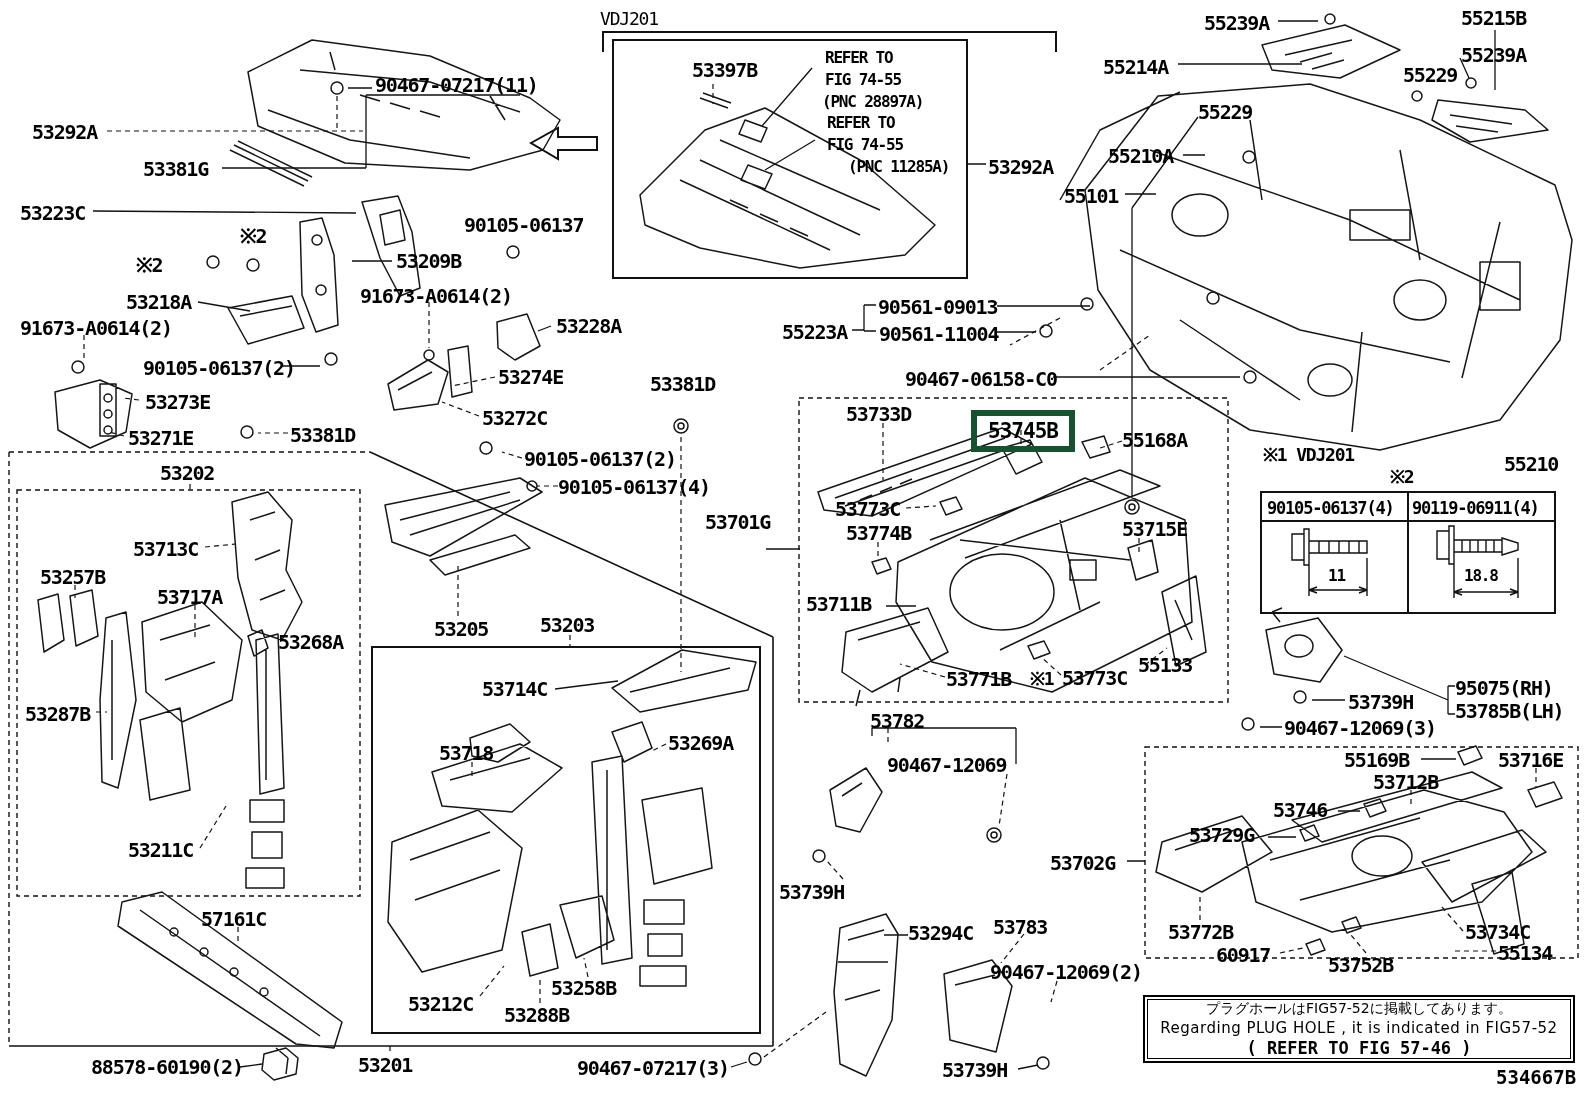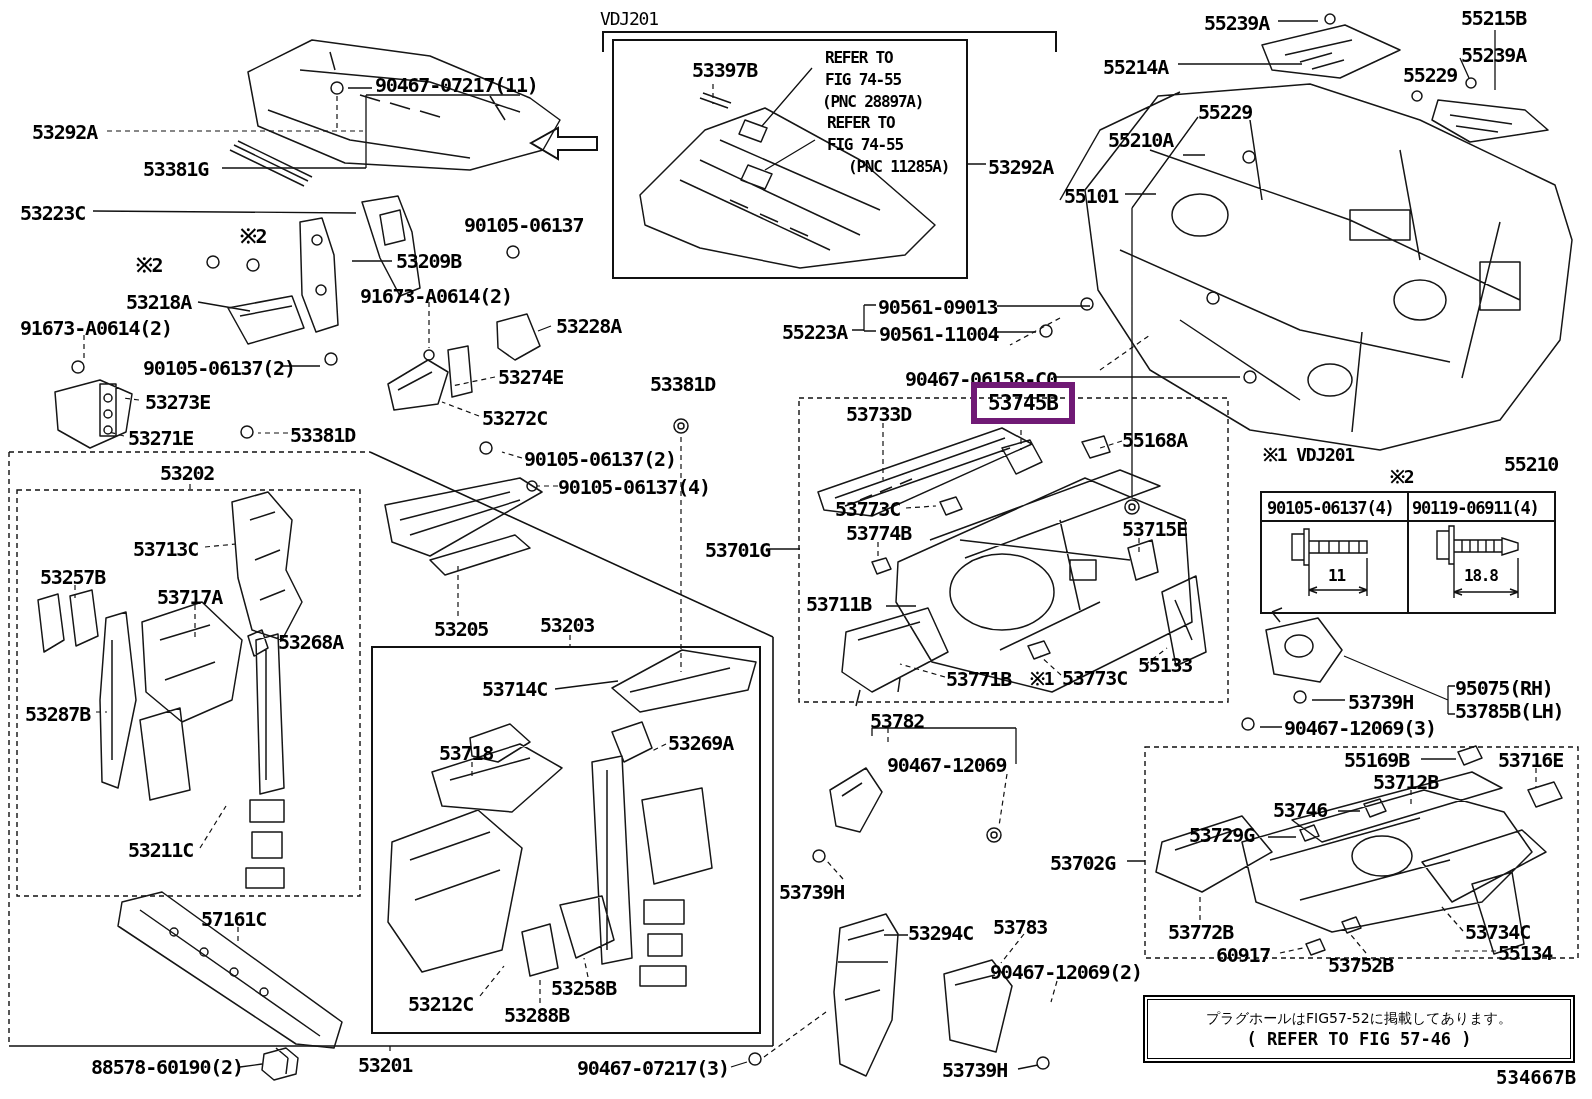--- a/index.html
+++ b/index.html
@@ -186,33 +186,34 @@
          M1319,541 v12 M1329,541 v12 M1339,541 v12 M1349,541 v12 M1359,541 v12
          M1309,558 V596 M1367,558 V596 M1309,590 H1367
          M1309,590 l8,-3 M1309,590 l8,3 M1367,590 l-8,-3 M1367,590 l-8,3
          M1437,531 h12 v28 h-12 Z M1449,526 h5 v38 h-5 Z M1454,540 h48 v12 h-48 Z
          M1502,538 l16,5 v7 l-16,5 Z
          M1462,540 v12 M1470,540 v12 M1478,540 v12 M1486,540 v12 M1494,540 v12
          M1454,558 V598 M1518,558 V598 M1454,592 H1518
          M1454,592 l8,-3 M1454,592 l8,3 M1518,592 l-8,-3 M1518,592 l-8,3"></path>
   </svg>
 
-  <div class="hlbox" id="hlbox" style="left:971px;top:382px;width:92px;height:30px;border:6px solid #701a75;align-items:center;">
+  <div class="hlbox" id="hlbox" style="left:971px;top:410px;width:92px;height:30px;border:6px solid #14532d;align-items:center;">
     <span>53745B</span>
   </div>
 
   <div class="tcell" style="left:1267px;top:498px;font-size:17px;">90105-06137(4)</div>
   <div class="tcell" style="left:1412px;top:498px;font-size:17px;">90119-06911(4)</div>
   <div class="tcell" style="left:1328px;top:566px;font-size:16px;">11</div>
   <div class="tcell" style="left:1464px;top:566px;font-size:16px;">18.8</div>
   <div class="tcell" style="left:1390px;top:464px;font-size:18px;">※2</div>
 
   <div class="notebox" style="left:1143px;top:995px;width:428px;height:64px;">
     <div class="inner"></div>
     <div class="note-jp">プラグホールはFIG57-52に掲載してあります。</div>
+    <div class="note-en">Regarding PLUG HOLE , it is indicated in FIG57-52</div>
     <div class="note-ref">( REFER TO FIG 57-46 )</div>
   </div>
 
   <div class="figcode" style="left:1496px;top:1066px;">534667B</div>
 
 <div class="lbl" style="left: 32px; top: 122px;">53292A</div>
     <div class="lbl" style="left: 143px; top: 159px;">53381G</div>
     <div class="lbl" style="left: 375px; top: 75px;">90467-07217(11)</div>
     <div class="lbl" style="left: 600px; top: 10px; font-size: 18px; font-weight: normal;">VDJ201</div>
     <div class="lbl" style="left: 692px; top: 60px;">53397B</div>
@@ -222,21 +223,21 @@
     <div class="lbl" style="left: 827px; top: 115px; font-size: 16px;">REFER TO</div>
     <div class="lbl" style="left: 827px; top: 137px; font-size: 16px;">FIG 74-55</div>
     <div class="lbl" style="left: 848px; top: 159px; font-size: 16px;">(PNC 11285A)</div>
     <div class="lbl" style="left: 988px; top: 157px;">53292A</div>
     <div class="lbl" style="left: 1103px; top: 57px;">55214A</div>
     <div class="lbl" style="left: 1204px; top: 13px;">55239A</div>
     <div class="lbl" style="left: 1461px; top: 8px;">55215B</div>
     <div class="lbl" style="left: 1461px; top: 45px;">55239A</div>
     <div class="lbl" style="left: 1403px; top: 65px;">55229</div>
     <div class="lbl" style="left: 1198px; top: 102px;">55229</div>
-    <div class="lbl" style="left: 1108px; top: 130px;">55210A</div>
+    <div class="lbl" style="left: 1108px; top: 146px;">55210A</div>
     <div class="lbl" style="left: 1064px; top: 186px;">55101</div>
     <div class="lbl" style="left: 20px; top: 203px;">53223C</div>
     <div class="lbl" style="left: 240px; top: 226px;">※2</div>
     <div class="lbl" style="left: 464px; top: 215px;">90105-06137</div>
     <div class="lbl" style="left: 396px; top: 251px;">53209B</div>
     <div class="lbl" style="left: 136px; top: 255px;">※2</div>
     <div class="lbl" style="left: 126px; top: 292px;">53218A</div>
     <div class="lbl" style="left: 360px; top: 286px;">91673-A0614(2)</div>
     <div class="lbl" style="left: 20px; top: 318px;">91673-A0614(2)</div>
     <div class="lbl" style="left: 556px; top: 316px;">53228A</div>
@@ -251,21 +252,21 @@
     <div class="lbl" style="left: 846px; top: 404px;">53733D</div>
     <div class="lbl" style="left: 1122px; top: 430px;">55168A</div>
     <div class="lbl" style="left: 482px; top: 408px;">53272C</div>
     <div class="lbl" style="left: 128px; top: 428px;">53271E</div>
     <div class="lbl" style="left: 290px; top: 425px;">53381D</div>
     <div class="lbl" style="left: 1263px; top: 446px; font-size: 18px;">※1 VDJ201</div>
     <div class="lbl" style="left: 1504px; top: 454px;">55210</div>
     <div class="lbl" style="left: 160px; top: 463px;">53202</div>
     <div class="lbl" style="left: 524px; top: 449px;">90105-06137(2)</div>
     <div class="lbl" style="left: 558px; top: 477px;">90105-06137(4)</div>
-    <div class="lbl" style="left: 705px; top: 540px;">53701G</div>
+    <div class="lbl" style="left: 705px; top: 512px;">53701G</div>
     <div class="lbl" style="left: 835px; top: 499px;">53773C</div>
     <div class="lbl" style="left: 846px; top: 523px;">53774B</div>
     <div class="lbl" style="left: 1122px; top: 519px;">53715E</div>
     <div class="lbl" style="left: 133px; top: 539px;">53713C</div>
     <div class="lbl" style="left: 40px; top: 567px;">53257B</div>
     <div class="lbl" style="left: 157px; top: 587px;">53717A</div>
     <div class="lbl" style="left: 806px; top: 594px;">53711B</div>
     <div class="lbl" style="left: 278px; top: 632px;">53268A</div>
     <div class="lbl" style="left: 1138px; top: 655px;">55133</div>
     <div class="lbl" style="left: 946px; top: 669px;">53771B</div>

